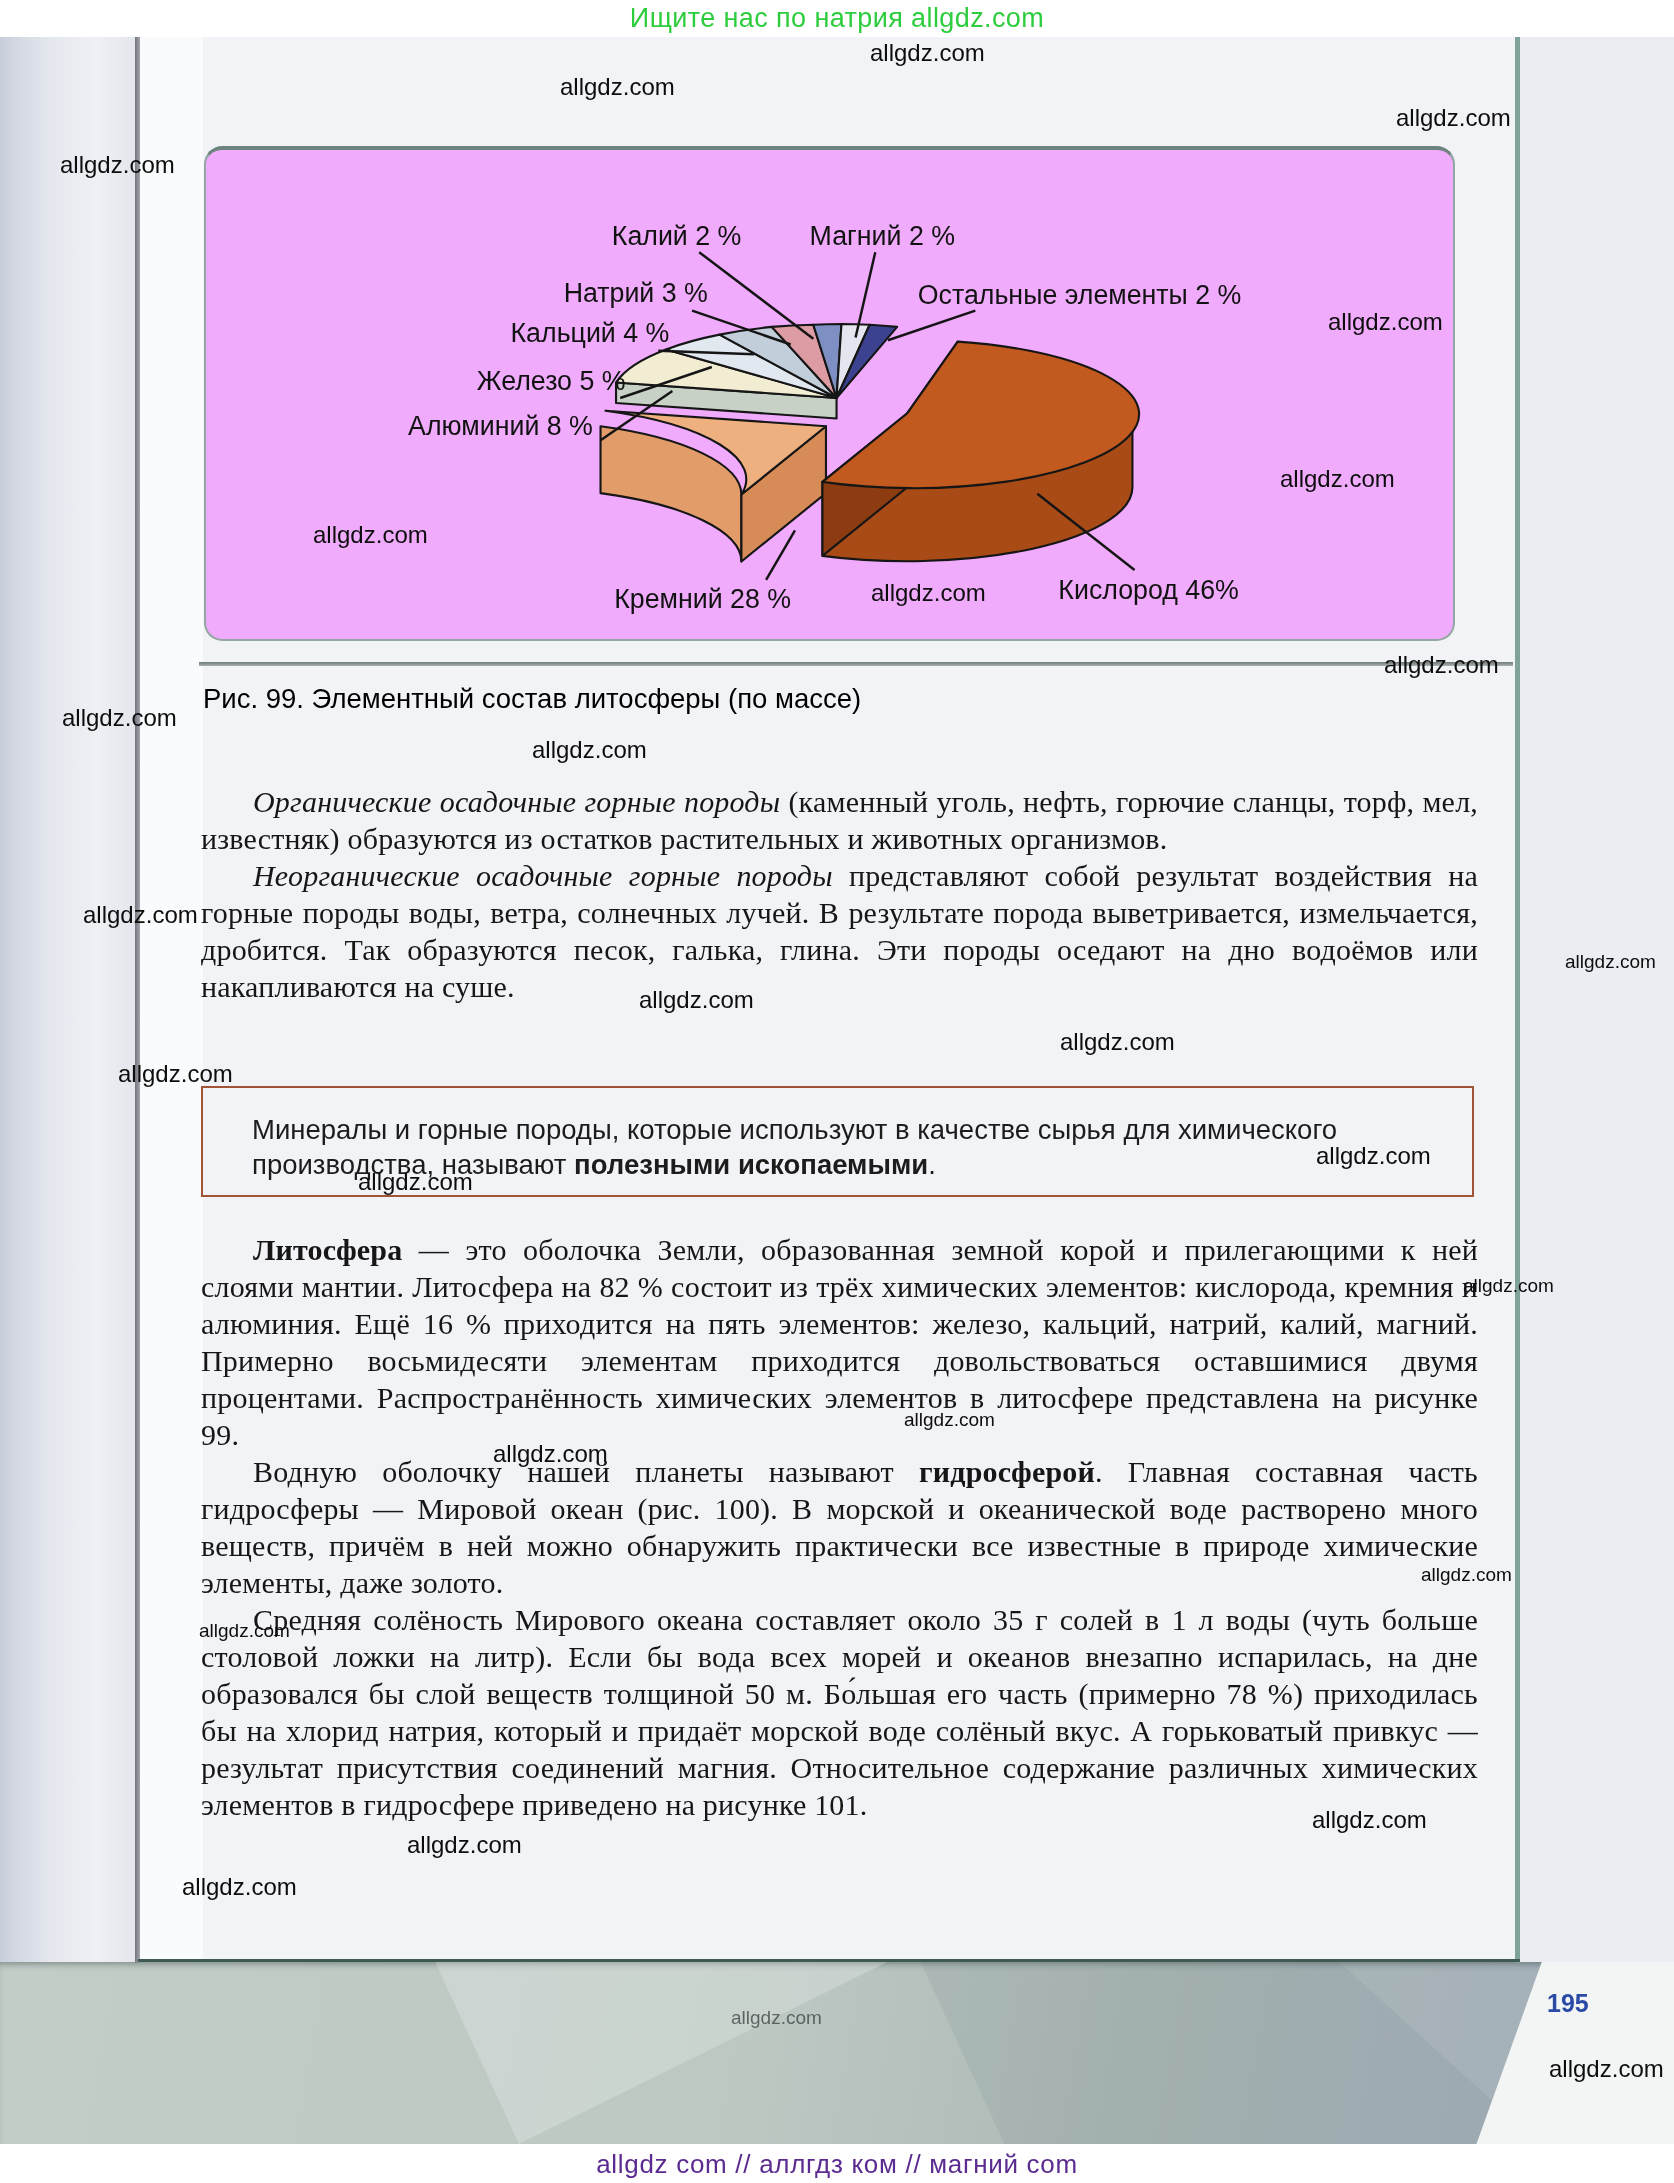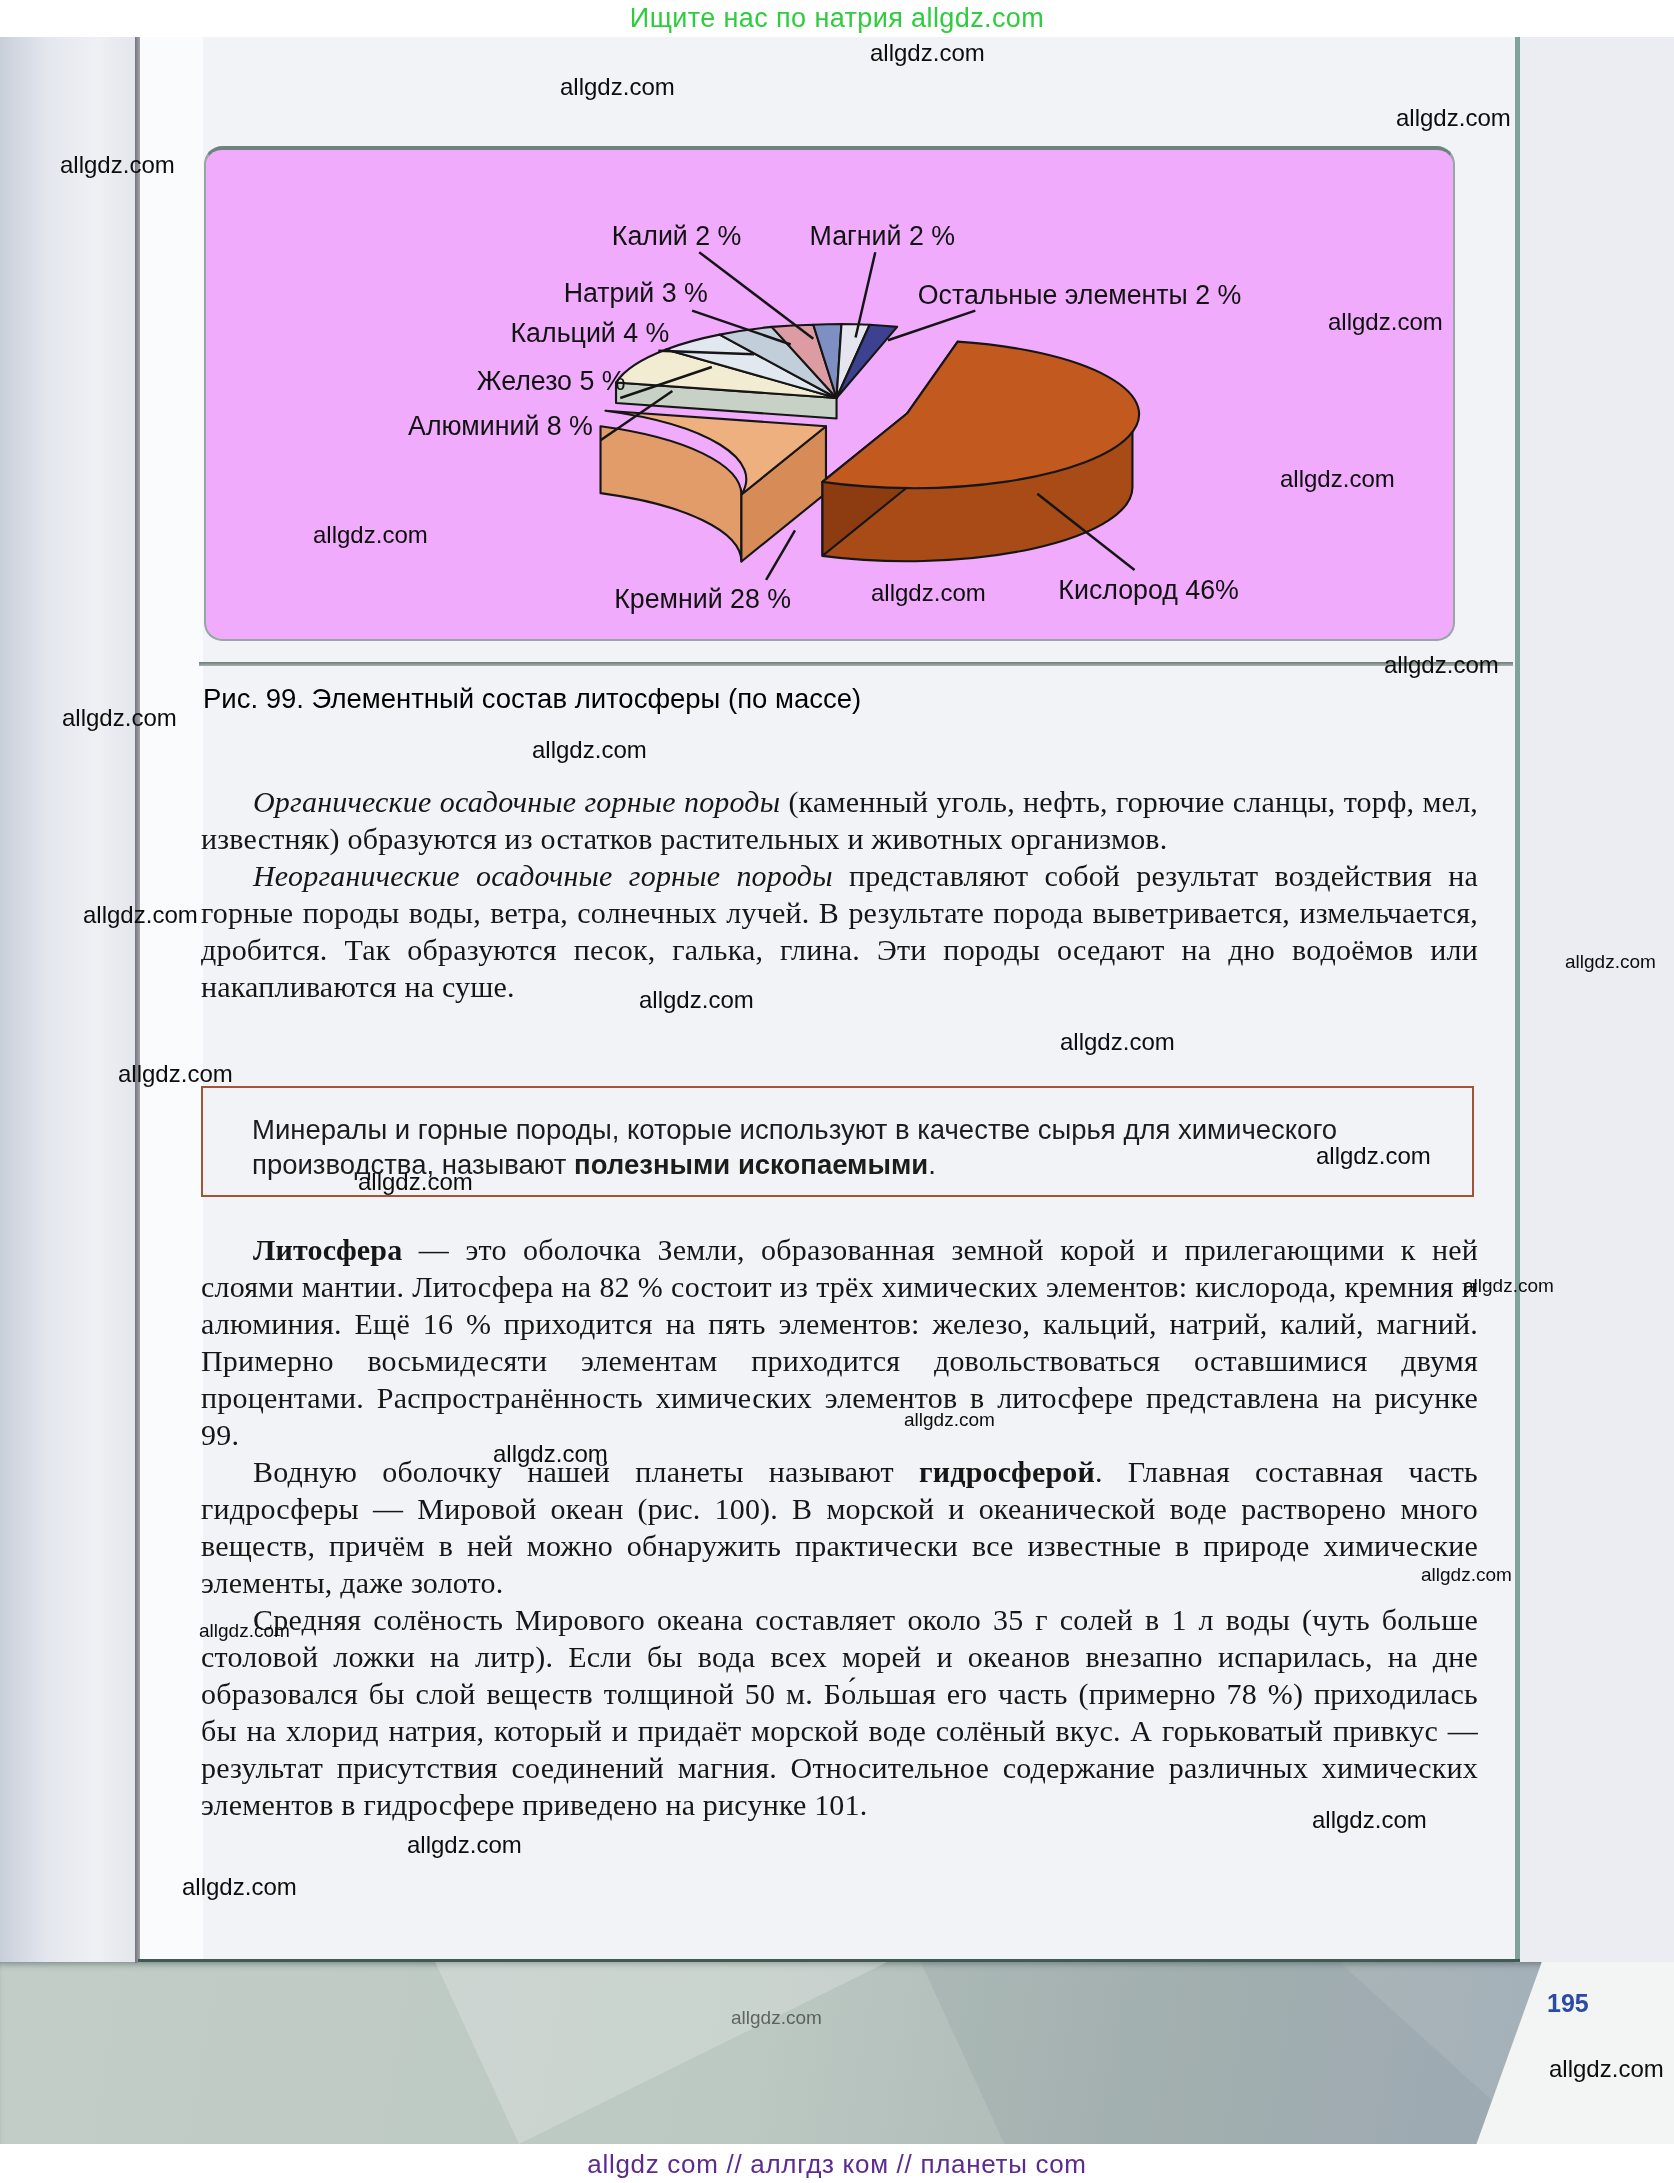--- a/index.html
+++ b/index.html
@@ -147,21 +147,21 @@
 
   <div class="textblock tb2">
     <p><span class="b">Литосфера</span><span> — это оболочка Земли, образованная земной корой и прилегающими к ней слоями мантии. Литосфера на 82 % состоит из трёх химических элементов: кислорода, кремния и алюминия. Ещё 16 % приходится на пять элементов: железо, кальций, натрий, калий, магний. Примерно восьмидесяти элементам приходится довольствоваться оставшимися двумя процентами. Распространённость химических элементов в литосфере представлена на рисунке 99.</span></p>
     <p><span>Водную оболочку нашей планеты называют </span><span class="b">гидросферой</span><span>. Главная составная часть гидросферы — Мировой океан (рис. 100). В морской и океанической воде растворено много веществ, причём в ней можно обнаружить практически все известные в природе химические элементы, даже золото.</span></p>
     <p>Средняя солёность Мирового океана составляет около 35 г солей в 1 л воды (чуть больше столовой ложки на литр). Если бы вода всех морей и океанов внезапно испарилась, на дне образовался бы слой веществ толщиной 50 м. Бо́льшая его часть (примерно 78 %) приходилась бы на хлорид натрия, который и придаёт морской воде солёный вкус. А горьковатый привкус — результат присутствия соединений магния. Относительное содержание различных химических элементов в гидросфере приведено на рисунке 101.</p>
   </div>
 
   <div class="page-num">195</div>
 
   <div class="bottom-strip">
-    <span class="footer-line">allgdz com  //  аллгдз ком  //  планеты com</span>
+    <span class="footer-line">allgdz com  //  аллгдз ком  //  магний com</span>
   </div>
 
   <span class="wm" style="left:870px;top:39px">allgdz.com</span>
   <span class="wm" style="left:560px;top:73px">allgdz.com</span>
   <span class="wm" style="left:1396px;top:104px">allgdz.com</span>
   <span class="wm" style="left:60px;top:151px">allgdz.com</span>
   <span class="wm" style="left:1328px;top:308px">allgdz.com</span>
   <span class="wm" style="left:1280px;top:465px">allgdz.com</span>
   <span class="wm" style="left:313px;top:521px">allgdz.com</span>
   <span class="wm" style="left:871px;top:579px">allgdz.com</span>

